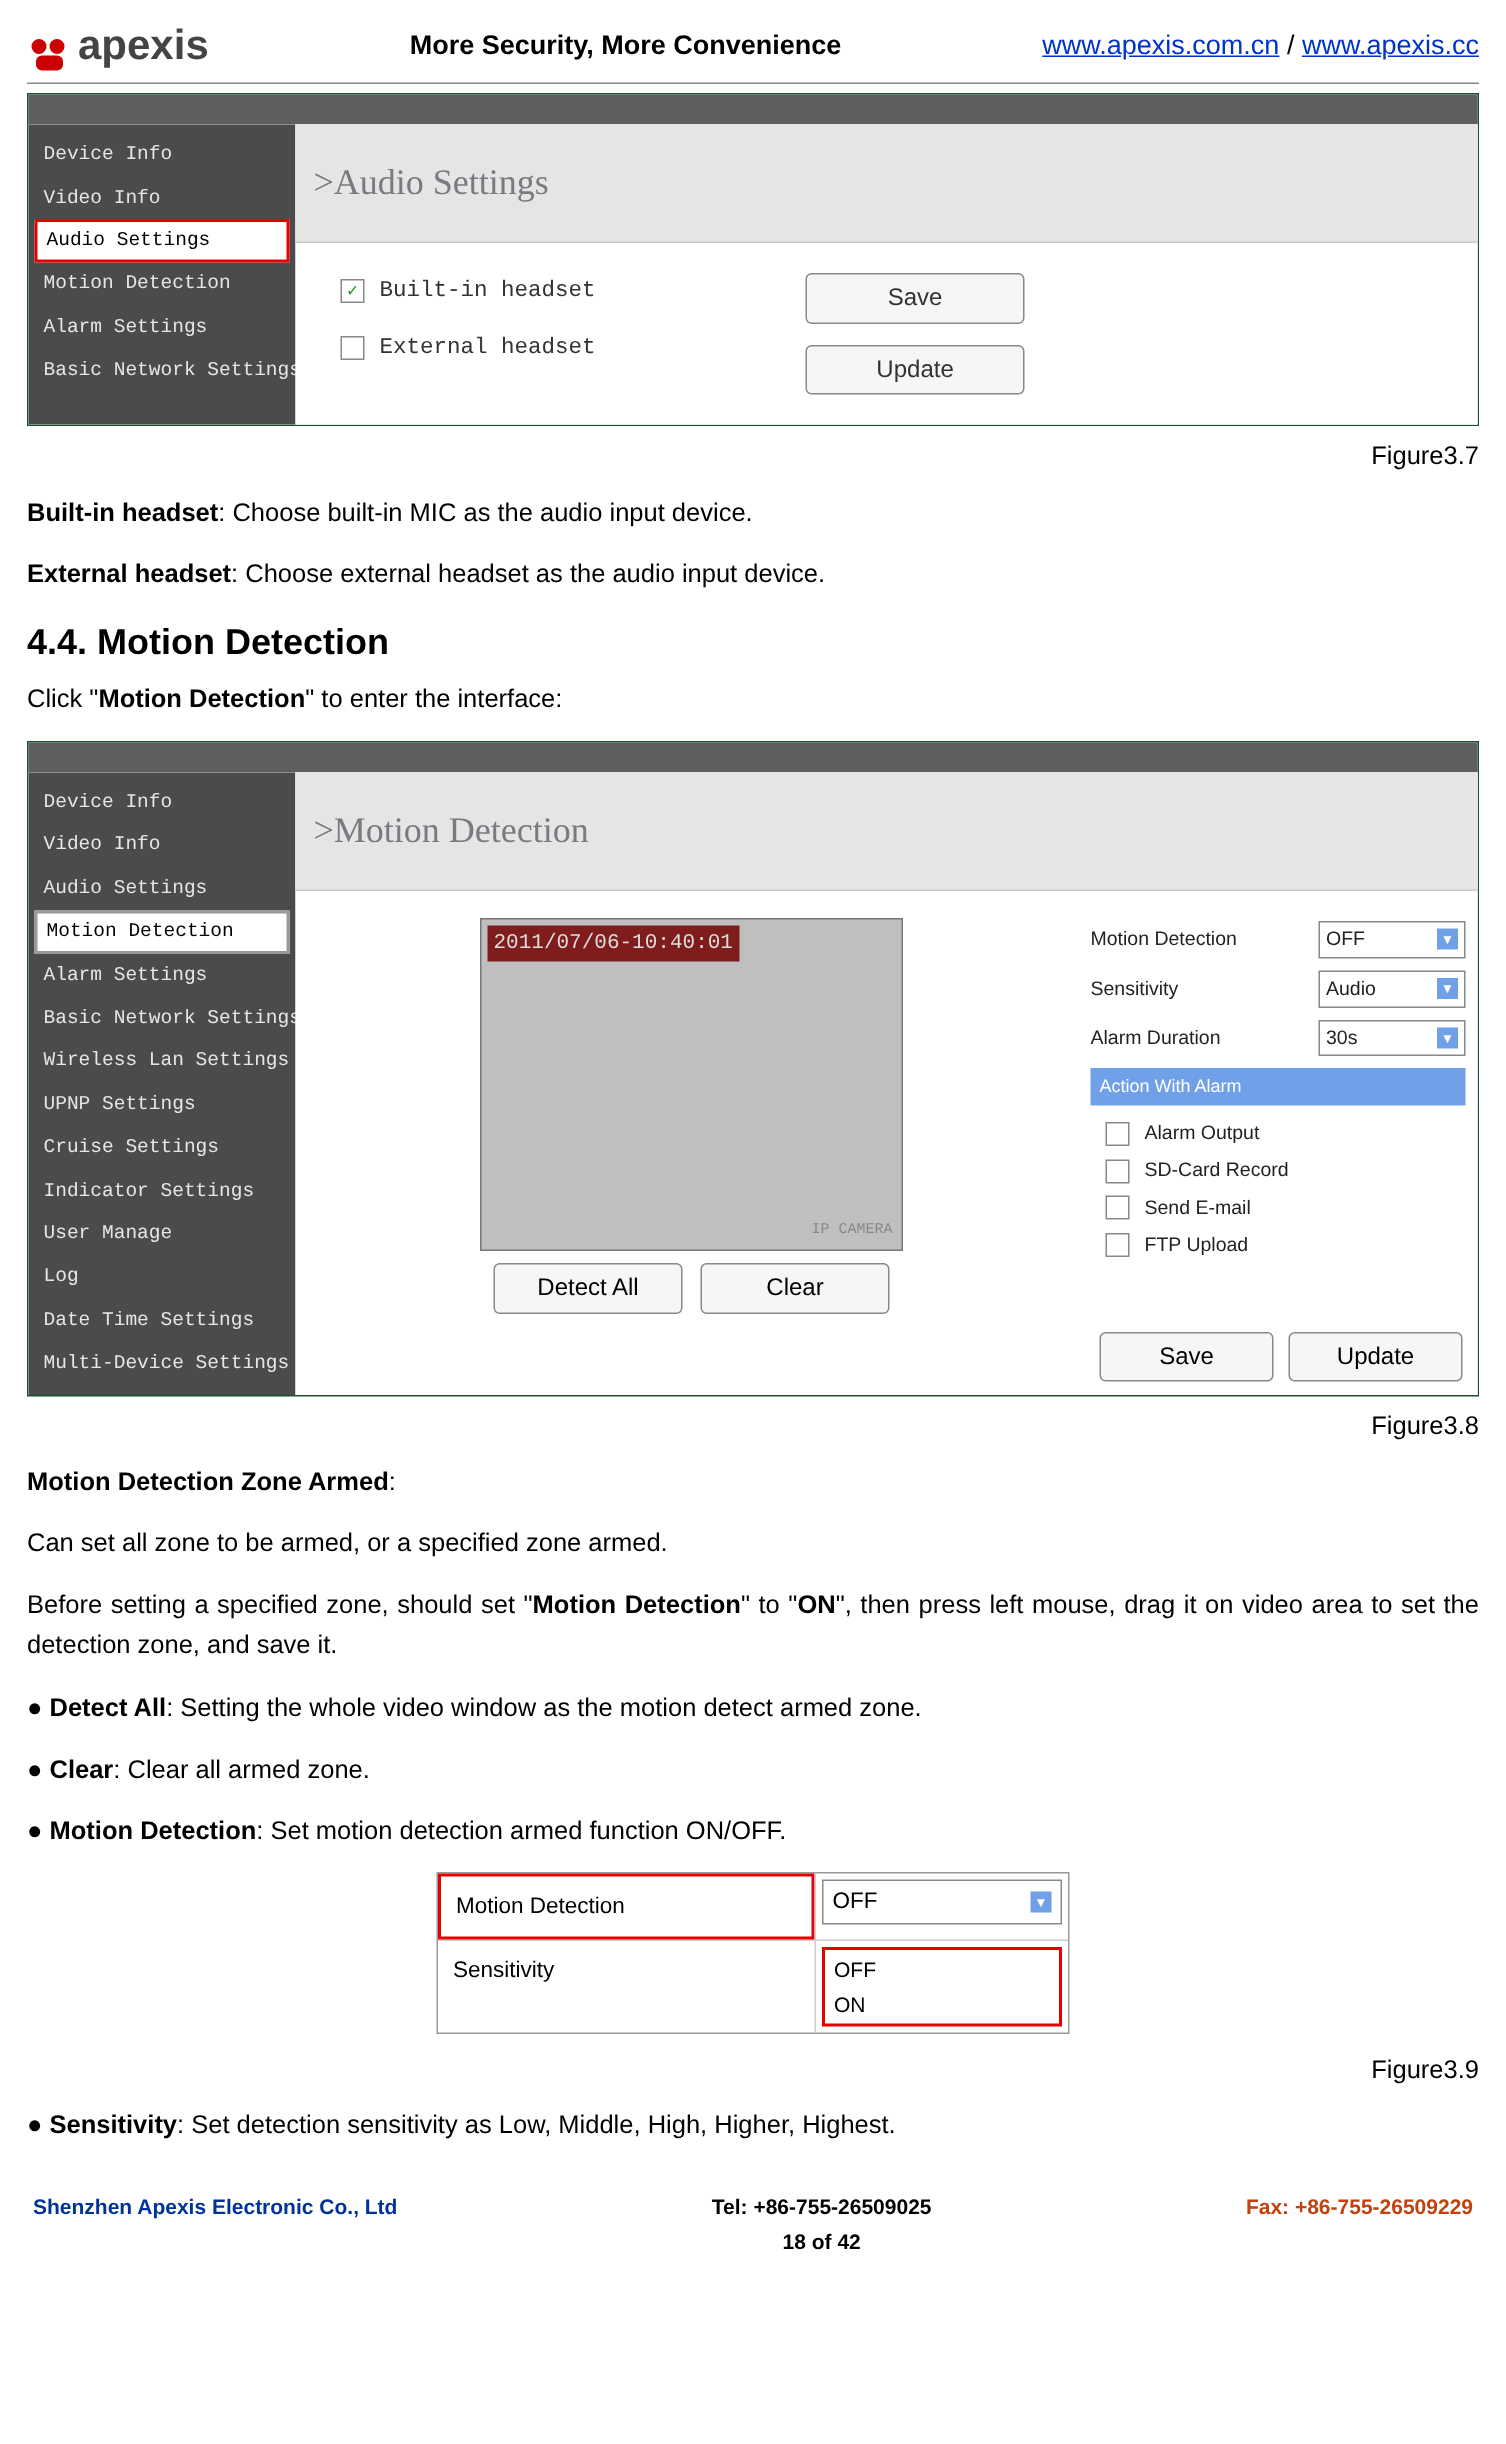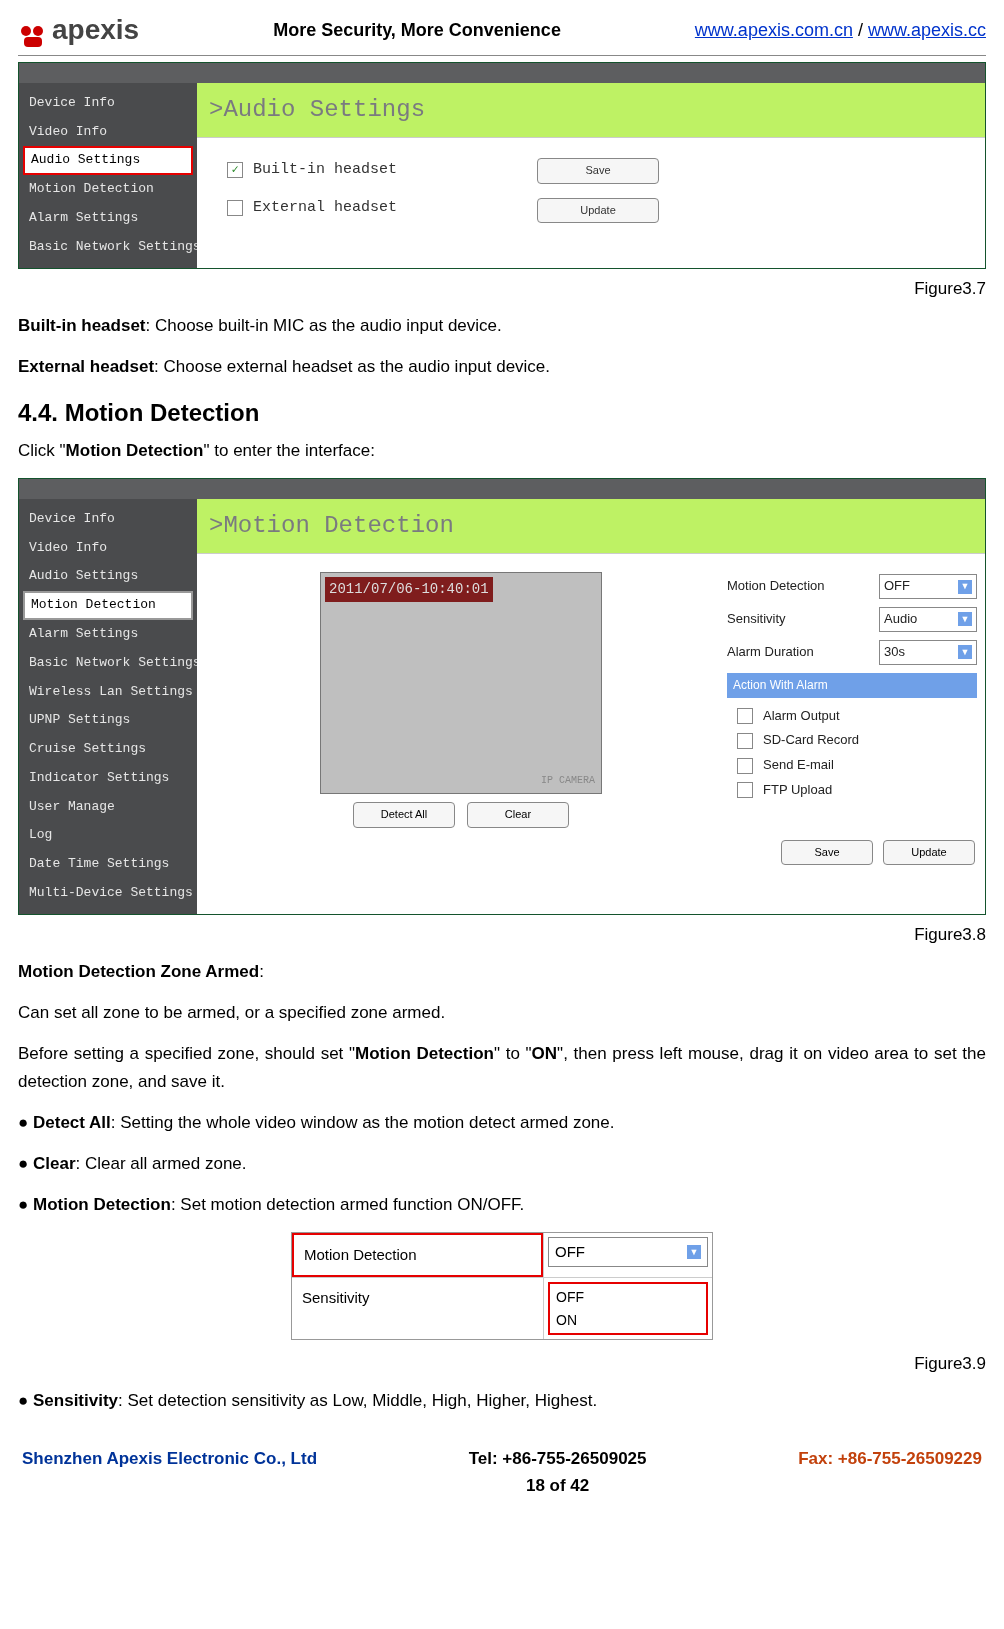--- a/index.html
+++ b/index.html
@@ -10,26 +10,26 @@
 .tagline{font-weight:bold;font-size:18px}
 .links{font-size:18px}
 .links a{color:#0033cc;text-decoration:underline}
 .screenshot{border:1px solid #14532d;margin:4px 0 6px 0}
 .ss-top{background:#5d5e60;height:20px}
 .ss-body{display:flex;background:#fff}
 .ss-nav{width:178px;background:#4a4b4d;color:#e6e6e6;font-family:'Courier New',monospace;font-size:13px;padding:6px 0}
 .ss-nav div{padding:4px 10px;white-space:nowrap}
 .ss-nav .sel{background:#fff;color:#000;border:2px solid #e60000;margin:0 4px;padding:2px 6px}
 .ss-main{flex:1;background:#fff}
-.ss-title{background:#bef264;color:#7a7a80;font-family:Liberation Mono, monospace;font-size:24px;padding:8px 12px;border-bottom:1px solid #ccc}
+.ss-title{background:#e5e5e5;color:#7a7a80;font-family:Liberation Serif, serif;font-size:24px;padding:20px 12px;border-bottom:1px solid #ccc}
 .ss-content{padding:20px 30px;display:flex;align-items:flex-start;gap:140px;font-family:'Courier New',monospace;font-size:15px;color:#333}
 .ss-col{display:flex;flex-direction:column;gap:14px}
 .ss-chk{display:flex;align-items:center;gap:10px}
 .ss-chk .box{width:14px;height:14px;border:1px solid #888;display:flex;align-items:center;justify-content:center;color:#2a8a2a;font-size:12px;font-weight:bold}
-.ss-btn{width:120px;border:1px solid #888;border-radius:4px;background:#f6f6f6;text-align:center;padding:3px 0;font-family:Arial;font-size:11px}
+.ss-btn{width:120px;border:1px solid #888;border-radius:4px;background:#f6f6f6;text-align:center;padding:3px 12px;font-family:Arial;font-size:16px}
 .caption{text-align:right;margin:6px 0 10px 0;font-size:17px}
 .para{margin:4px 0 14px 0}
 .h2{font-size:24px;font-weight:bold;margin-bottom:2px}
 .bullet{margin:4px 0 14px 0}
 .ss2-content{display:flex;gap:10px;padding:8px}
 .ss2-video{flex:1}
 .ss2-vidbox{width:280px;height:220px;background:#bfbfbf;border:1px solid #777;position:relative;margin:10px auto 8px auto}
 .ss2-ts{position:absolute;top:4px;left:4px;background:#7f1d1d;color:#ddd;font-family:Liberation Mono, monospace;font-size:14px;padding:1px 4px}
 .ss2-wm{position:absolute;bottom:4px;right:6px;color:#888;font-family:'Courier New',monospace;font-size:10px}
 .ss2-vbtns{display:flex;gap:12px;justify-content:center;margin-top:6px}
@@ -41,21 +41,21 @@
 .ss2-hdr{background:#6fa0e8;color:#fff;font-size:12px;padding:3px 6px;margin:8px 0}
 .ss2-bot{display:flex;gap:10px;justify-content:flex-end;padding:4px 10px 8px 0}
 .mini{width:420px;border:1px solid #999;margin:10px auto;font-family:Arial;font-size:15px}
 .mini-row{display:flex;border-bottom:1px solid #ccc}
 .mini-row:last-child{border-bottom:none}
 .mini-l{flex:1;padding:8px 10px}
 .mini-r{width:160px;padding:4px;border-left:1px solid #ccc}
 .mini-sel{border:1px solid #888;padding:2px 6px;display:flex;align-items:center;justify-content:space-between}
 .mini .redbox{border:2px solid #e60000}
 .mini .opts{border:2px solid #e60000;padding:2px 6px;font-size:14px}
-.footer{display:flex;justify-content:space-between;font-weight:bold;font-size:17px;margin-top:30px;color:#003399;padding:0 4px}
+.footer{display:flex;justify-content:space-between;font-weight:bold;font-size:14px;margin-top:30px;color:#003399;padding:0 4px}
 .footer .mid{text-align:center;color:#000}
 .footer .r{color:#c2410c}
 </style>
 </head>
 <body>
 <div class="page">
 
 <div class="header">
  <div class="logo">
   <svg width="30" height="30" viewBox="0 0 30 30">

